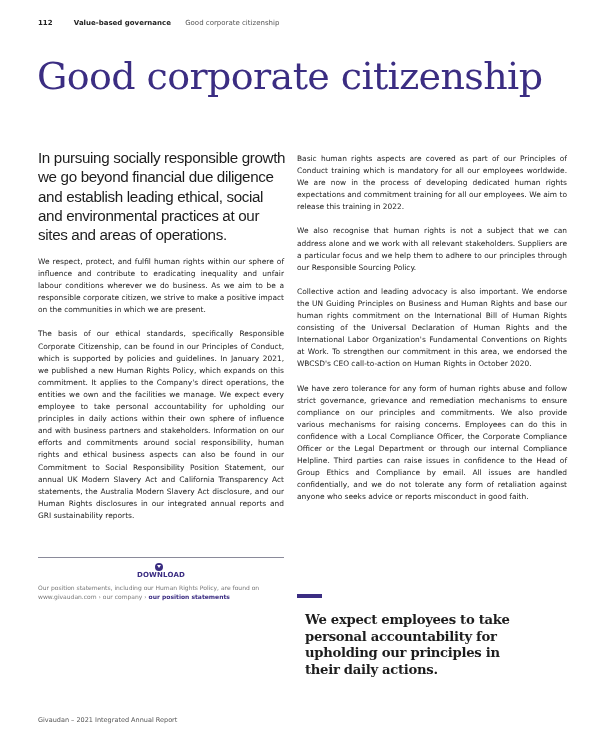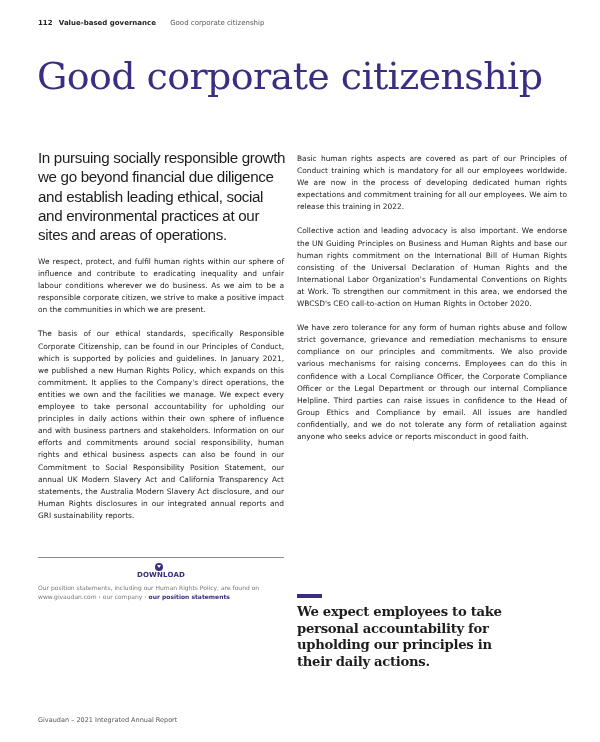--- a/index.html
+++ b/index.html
@@ -1,35 +1,35 @@
 <!DOCTYPE html>
 <html><head>
   <meta charset="utf-8">
   <style>
     html, body { margin:0; padding:0; background:#ffffff; }
     body { width:600px; height:742px; position:relative; overflow:hidden; font-family:"DejaVu Sans", sans-serif; color:#222; }
     .running-head { position:absolute; left:38px; top:19px; font-size:7px; color:#222; white-space:nowrap; }
-    .running-head .pn { font-weight:bold; margin-right:4px; }
+    .running-head .pn { font-weight:bold; margin-right:19px; }
     .running-head .sec { font-weight:bold; margin-right:12px; }
     .running-head .sub { color:#555; }
     .title { position:absolute; left:37px; top:54px; font-family:"DejaVu Serif", serif; font-size:38px; color:#3b2d82; letter-spacing:-0.6px; margin:0; font-weight:normal; white-space:nowrap; }
     .lead { position:absolute; left:38px; top:148px; width:250px; font-family:Liberation Sans, sans-serif; font-size:15.2px; line-height:19.3px; color:#1d1d1d; margin:0; letter-spacing:-0.35px; }
     .col { position:absolute; font-size:7.45px; line-height:12.1px; color:#222; text-align:justify; }
     .col p { margin:0 0 12px 0; }
     .left-col { left:38px; top:256px; width:246px; }
     .right-col { left:297px; top:153px; width:270px; }
     .subhead { font-size:11px; font-weight:bold; color:#3b2d82; margin:15px 0 2px 0; line-height:14px; }
     .rule { position:absolute; left:38px; top:557px; width:246px; height:1px; background:#8a8a9a; }
     .download { position:absolute; left:38px; top:563px; width:246px; font-size:6px; line-height:9px; color:#777; }
     .dl-head { display:flex; align-items:center; font-weight:bold; color:#3b2d82; font-size:7px; margin-bottom:3px; letter-spacing:0.2px;flex-direction:column; }
     .dl-icon { width:8px; height:8px; border-radius:50%; background:#3b2d82; margin-right:4px; position:relative; }
     .dl-icon::after { content:""; position:absolute; left:2px; top:2px; border-left:2px solid transparent; border-right:2px solid transparent; border-top:3px solid #fff; }
     .dl-link { color:#3b2d82; font-weight:bold; }
     .accent-bar { position:absolute; left:297px; top:594px; width:25px; height:4px; background:#3b2d82; }
-    .quote { position:absolute; left:297px; top:604px; width:220px; font-family:"DejaVu Serif", serif; font-size:13.2px; line-height:16.6px; color:#1d1d1d; margin:0; letter-spacing:-0.3px; font-weight:bold; }
+    .quote { position:absolute; left:297px; top:604px; width:220px; font-family:"DejaVu Serif", serif; font-size:13.2px; line-height:16.6px; color:#1d1d1d; margin:8px; letter-spacing:-0.3px; font-weight:bold; }
     .footer { position:absolute; left:38px; top:716px; font-size:6.5px; color:#555; white-space:nowrap; }
   </style>
 </head>
 <body>
 
 <div class="running-head">
   <span class="pn">112</span>
   <span class="sec">Value-based governance</span>
   <span class="sub">Good corporate citizenship</span>
 </div>
@@ -50,20 +50,21 @@
     <span class="dl-icon"></span>
     <span>DOWNLOAD</span>
   </div>
   <div>
     <span>Our position statements, including our Human Rights Policy, are found on www.givaudan.com › our company › </span><span class="dl-link">our position statements</span>
   </div>
 </div>
 
 <div class="col right-col">
   <p>Basic human rights aspects are covered as part of our Principles of Conduct training which is mandatory for all our employees worldwide. We are now in the process of developing dedicated human rights expectations and commitment training for all our employees. We aim to release this training in 2022.</p>
+  <p>We also recognise that human rights is not a subject that we can address alone and we work with all relevant stakeholders. Suppliers are a particular focus and we help them to adhere to our principles through our Responsible Sourcing Policy.</p>
   <p>Collective action and leading advocacy is also important. We endorse the UN Guiding Principles on Business and Human Rights and base our human rights commitment on the International Bill of Human Rights consisting of the Universal Declaration of Human Rights and the International Labor Organization's Fundamental Conventions on Rights at Work. To strengthen our commitment in this area, we endorsed the WBCSD's CEO call-to-action on Human Rights in October 2020.</p>
   <p>We have zero tolerance for any form of human rights abuse and follow strict governance, grievance and remediation mechanisms to ensure compliance on our principles and commitments. We also provide various mechanisms for raising concerns. Employees can do this in confidence with a Local Compliance Officer, the Corporate Compliance Officer or the Legal Department or through our internal Compliance Helpline. Third parties can raise issues in confidence to the Head of Group Ethics and Compliance by email. All issues are handled confidentially, and we do not tolerate any form of retaliation against anyone who seeks advice or reports misconduct in good faith.</p>
 </div>
 
 <div class="accent-bar"></div>
 <p class="quote">We expect employees to take personal accountability for upholding our principles in their daily actions.</p>
 
 <div class="footer">Givaudan – 2021 Integrated Annual Report</div>
 
 </body></html>

